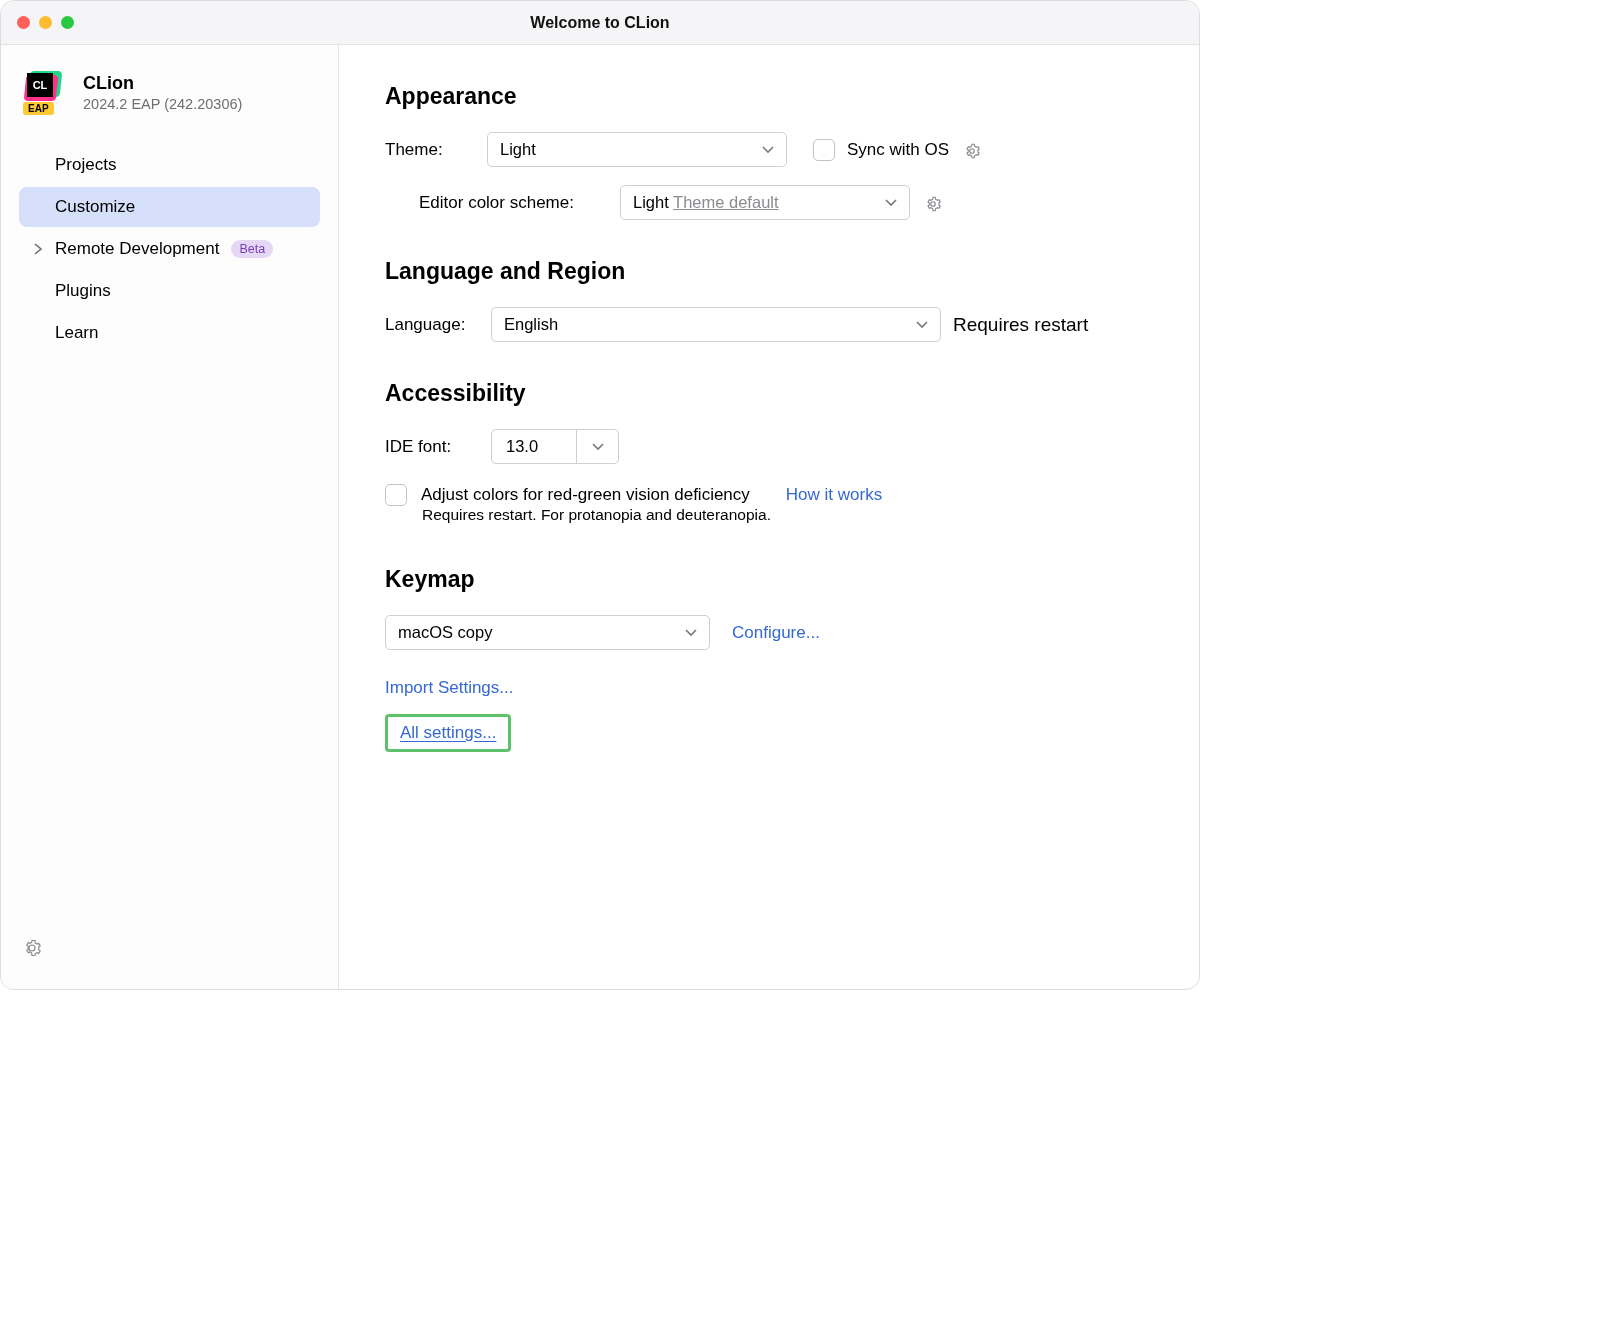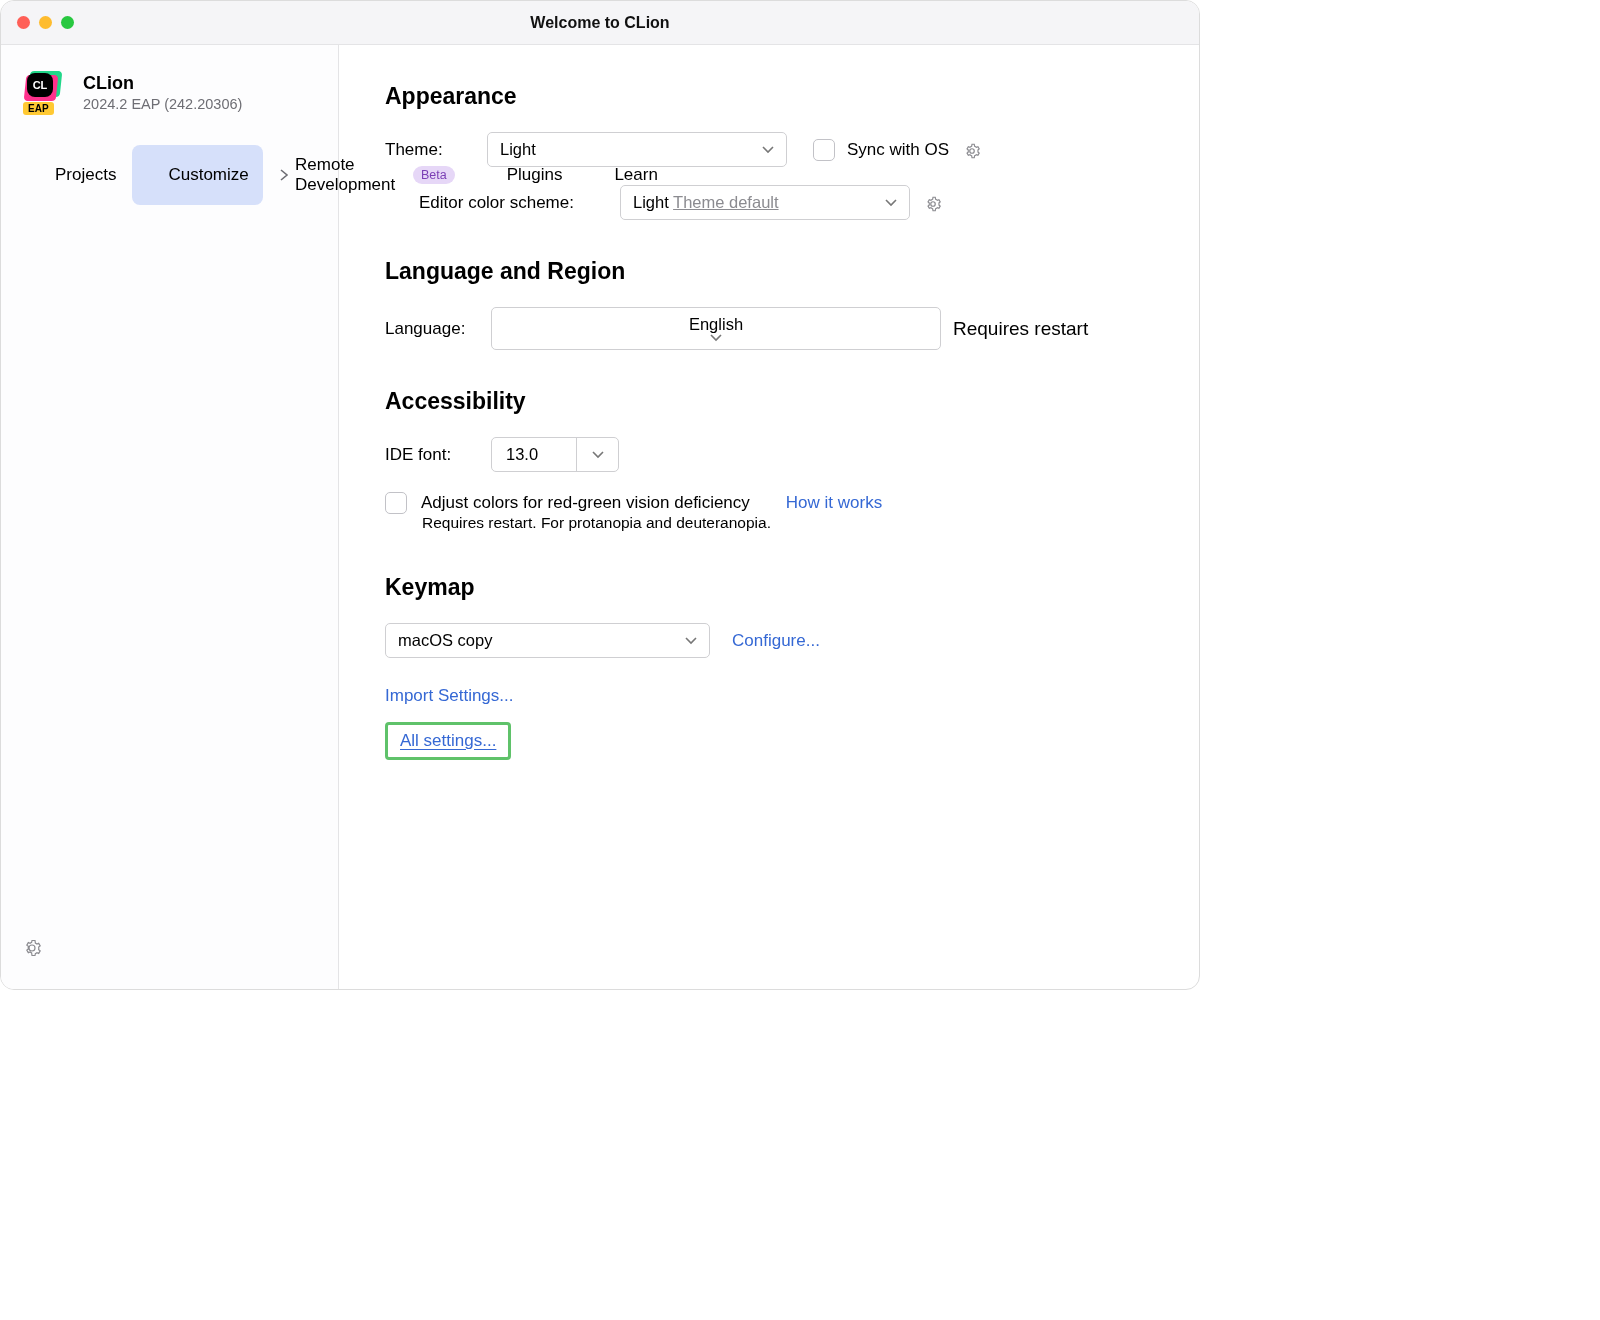--- a/index.html
+++ b/index.html
@@ -11,42 +11,42 @@
 .dot.red { background: #ff5f57; }
 .dot.yellow { background: #febc2e; }
 .dot.green { background: #28c840; }
 .titlebar .title { font-weight: 700; font-size: 16px; color: #111; }
 .body { display: flex; height: calc(100% - 44px); }
 .sidebar { width: 338px; border-right: 1px solid #e4e4e6; background: #fdfdfe; display: flex; flex-direction: column; padding: 24px 0 12px 0; }
 .brand { display: flex; align-items: center; gap: 14px; padding: 0 20px 18px 22px; }
 .logo { width: 46px; height: 46px; border-radius: 8px; position: relative; display:flex; align-items:center; justify-content:center; }
 .logo .layer1{position:absolute; top:2px; left:6px; width:32px; height:26px; background:#21d789; border-radius:4px; transform: skewX(-6deg);}
 .logo .layer2{position:absolute; top:6px; left:2px; width:32px; height:26px; background:#ff318c; border-radius:4px; transform: skewX(-6deg);}
-.logo .box{position:absolute; top:4px; left:4px; width:26px; height:24px; background:#000; border-radius:8px; color:#fff; font-size:11px; font-weight:700; display:flex; align-items:center; justify-content:center;}
+.logo .box{position:absolute; top:4px; left:4px; width:26px; height:24px; background:#000; border-radius:0; color:#fff; font-size:11px; font-weight:700; display:flex; align-items:center; justify-content:center;}
 .logo .eap{position:absolute; bottom:0; left:0; background:#ffc933; color:#000; font-weight:700; font-size:10px; padding:1px 5px; border-radius:3px;}
 .brand-text .name { font-weight: 700; font-size: 18px; color:#000; }
 .brand-text .ver { color: #6e6e74; font-size: 14.5px; margin-top: 2px; }
-.nav { margin-top: 12px; display:flex; flex-direction:row; padding: 0 18px; gap: 2px; }
+.nav { margin-top: 12px; display:flex; flex-direction:column; padding: 0 18px; gap: 2px; }
 .nav-item { display:flex; align-items:center; padding: 10px 14px; border-radius: 8px; cursor:pointer; font-size: 17px; color:#000; }
 .nav-item.selected { background: #d6e0fa; }
 .nav-item .chev { width: 16px; margin-right: 6px; color:#6e6e74; display:inline-flex; align-items:center; }
 .nav-item .indent { width: 22px; }
 .nav-item .badge { margin-left: 12px; background: #e6d7f7; color: #7b3fb5; font-size: 12.5px; padding: 2px 8px; border-radius: 10px; font-weight:500; }
 .sidebar-footer { margin-top:auto; padding: 0 22px 14px 22px; }
 .gear { width: 18px; height: 18px; color: #8b8b90; cursor:pointer; display:inline-flex; }
 .main { flex:1; padding: 30px 46px 30px 46px; overflow-y:auto; }
 h2.section { font-size: 23px; font-weight: 800; margin: 8px 0 22px 0; color:#000; }
 .row { display:flex; align-items:center; margin-bottom: 18px; }
 .label { min-width: 102px; font-size: 17px; color:#000; }
 .label-indent { padding-left: 34px; min-width: 235px; }
 .select { display:flex; align-items:center; justify-content:space-between; border:1px solid #cfcfd2; border-radius: 5px; padding: 7px 12px; font-size:16.5px; background:#fff; cursor:pointer; }
 .select .chev-down { color:#777; }
 .select.wide1 { width: 300px; }
 .select.wide2 { width: 290px; }
-.select.wide3 { width: 450px; flex-direction: column; }
+.select.wide3 { width: 450px; }
 .select.wide4 { width: 325px; }
 .muted { color:#8b8b90;text-decoration:underline; }
 .checkbox { width: 22px; height:22px; border:1.5px solid #c2c2c7; border-radius:5px; background:#fff; cursor:pointer; }
 .hint { font-size:19px; color:#000000; margin-left: 12px; }
 .help-circ { width:18px; height:18px; border:1.5px solid #b9b9be; border-radius:50%; display:inline-flex; align-items:center; justify-content:center; color:#b9b9be; font-size:12px; cursor:pointer; margin-left: 14px;}
 .gear-small { width:18px; height:18px; color:#8b8b90; cursor:pointer; margin-left:14px; display:inline-flex; }
 .spinner { display:flex; border:1px solid #cfcfd2; border-radius:5px; overflow:hidden; }
 .spinner .val { padding: 7px 14px; width:84px; font-size:16.5px; }
 .spinner .btn { width:42px; border-left:1px solid #cfcfd2; display:flex; align-items:center; justify-content:center; cursor:pointer; color:#777;}
 .checkrow { display:flex; align-items:center; gap:14px; margin-top: 20px; }

